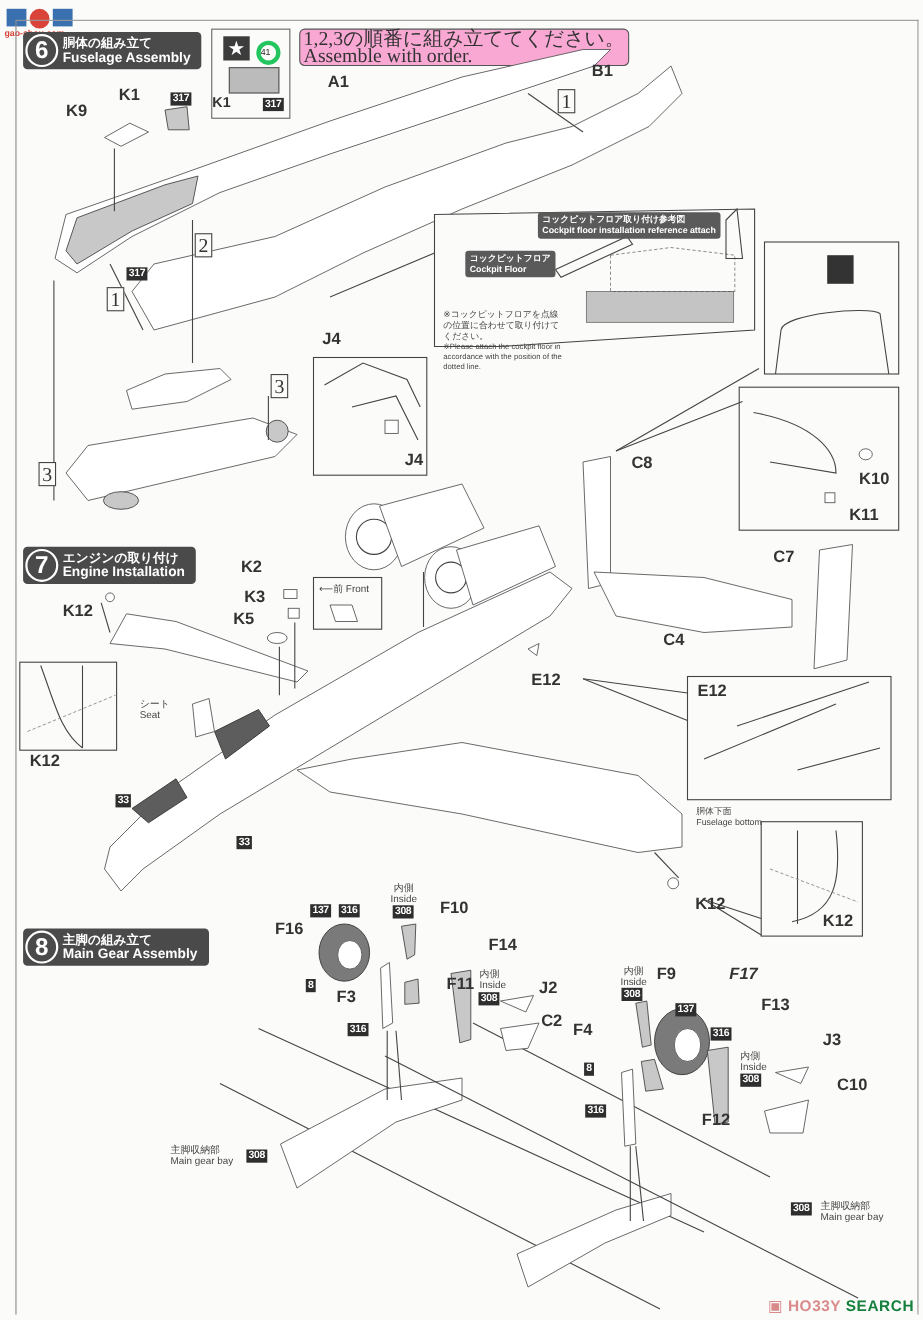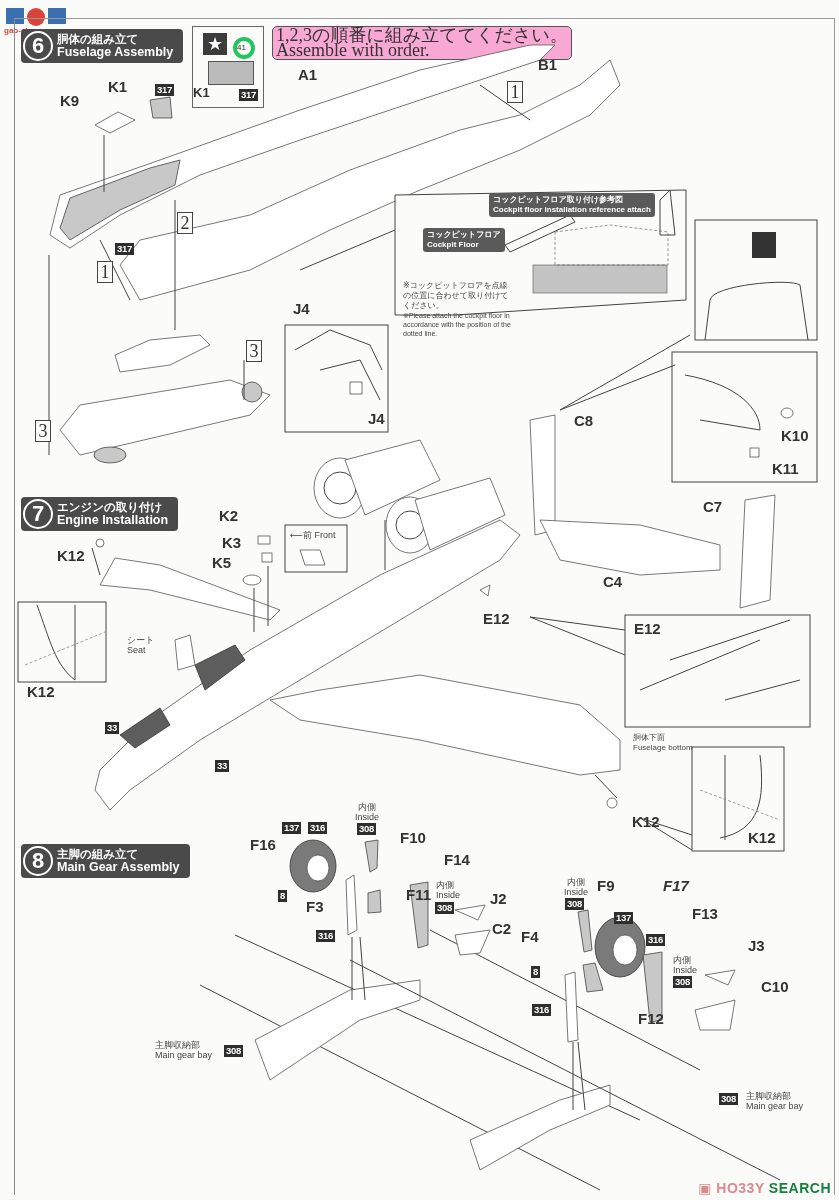--- a/index.html
+++ b/index.html
@@ -265,21 +265,21 @@
   <path class="grey" d="M578,912 L588,910 L592,950 L584,952 Z"></path>
   <path class="grey" d="M583,965 L595,963 L603,990 L587,992 Z"></path>
   <path class="grey" d="M643,955 L662,952 L662,1020 L650,1022 Z"></path>
   <path class="ln2" d="M705,975 L735,970 L728,985 Z"></path>
   <path class="ln2" d="M695,1010 L735,1000 L730,1030 L700,1030 Z"></path>
   <line class="ln" x1="573" y1="1042" x2="573" y2="1110"></line>
   <line class="ln" x1="578" y1="1042" x2="585" y2="1110"></line>
 </svg>
 
 <span class="part" style="left:250px;top:836px;">F16</span>
-<span class="part" style="left:400px;top:817px;margin-top:12px;">F10</span>
+<span class="part" style="left:400px;top:817px;">F10</span>
 <span class="part" style="left:406px;top:851px;margin-top:35px;">F11</span>
 <span class="part" style="left:444px;top:851px;">F14</span>
 <span class="part" style="left:306px;top:898px;">F3</span>
 <span class="part" style="left:490px;top:890px;">J2</span>
 <span class="part" style="left:492px;top:920px;">C2</span>
 
 <span class="paint" style="left:282px;top:822px;">137</span>
 <span class="paint" style="left:308px;top:822px;">316</span>
 <div class="label-sm" style="left:355px;top:802px;text-align:center;">
   <div>内側</div>

